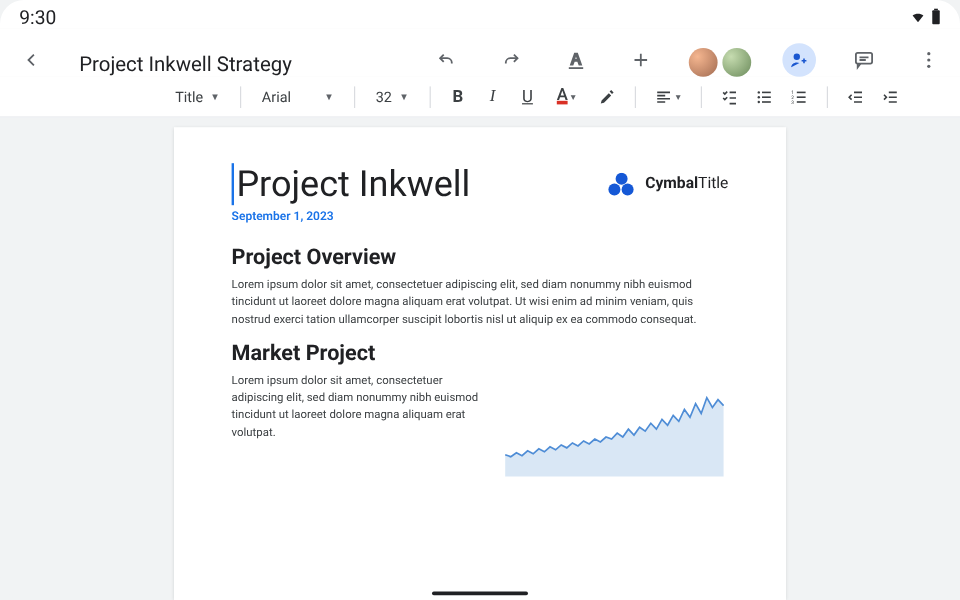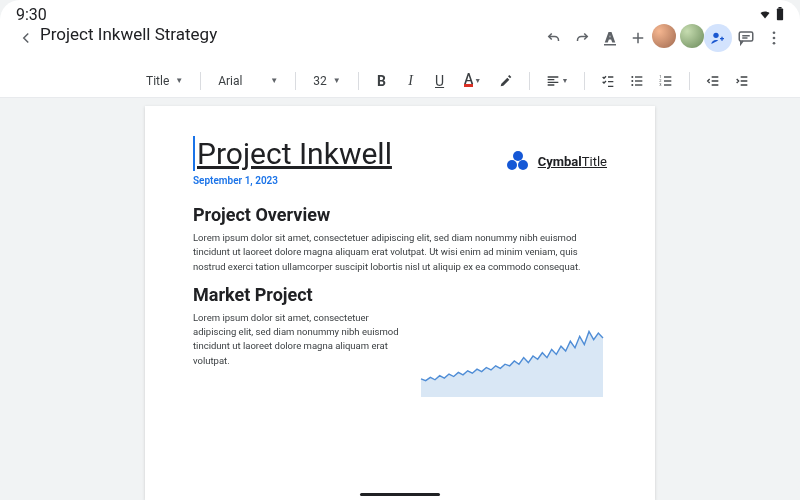--- a/index.html
+++ b/index.html
@@ -3,42 +3,42 @@
 <meta charset="utf-8">
 <style>
   * { box-sizing: border-box; margin: 0; padding: 0; }
   html, body { width: 800px; height: 500px; overflow: hidden; font-family: Roboto, "Helvetica Neue", Arial, sans-serif; background: #f1f3f4; }
   body { border-radius: 20px; overflow: hidden; }
 
   .status-bar { height: 24px; display: flex; align-items: center; justify-content: space-between; padding: 4px 16px 0 16px; font-size: 16px; color: #202124; background: #fff; }
   .status-right { display: flex; gap: 4px; align-items: center; }
   .status-right svg { display: block; }
 
-  .app-bar { background: #fff; height: 40px; display: flex; align-items: flex-start; padding: 0 12px; gap: 0; }
+  .app-bar { background: #fff; height: 40px; display: flex; align-items: flex-end; padding: 0 12px; gap: 26px; }
   .app-bar .title { font-size: 17px; font-weight: 400; color: #202124; flex: 1; }
   .icon-btn { width: 28px; height: 28px; display: inline-flex; align-items: center; justify-content: center; border-radius: 50%; cursor: pointer; color: #5f6368; }
   .icon-btn svg { width: 18px; height: 18px; }
   .avatars { display: flex; gap: 4px; align-items: center; }
   .avatar { width: 24px; height: 24px; border-radius: 50%; display: inline-block; }
   .avatar.a { background: radial-gradient(circle at 30% 30%, #f5b690, #a06a50); }
   .avatar.b { background: radial-gradient(circle at 30% 30%, #c6dcb0, #6a8a5a); }
   .share-btn { width: 28px; height: 28px; border-radius: 50%; background: #d3e3fd; display: inline-flex; align-items: center; justify-content: center; color: #1a57d0; }
 
   .toolbar { background: #fff; height: 34px; display: flex; align-items: center; padding: 0 12px 0 140px; gap: 5px; border-bottom: 1px solid #e8eaed; font-size: 12px; color: #3c4043; }
   .sel { display: inline-flex; align-items: center; gap: 6px; padding: 3px 6px; border-radius: 4px; cursor: pointer; }
   .sel .tri { font-size: 8px; color: #5f6368; }
   .divider { width: 1px; height: 18px; background: #dadce0; margin: 0 6px; }
   .tool { width: 24px; height: 24px; display: inline-flex; align-items: center; justify-content: center; border-radius: 4px; cursor: pointer; color: #3c4043; font-size: 14px; }
   .tool svg { width: 16px; height: 16px; }
   .hasdrop { width: 32px; justify-content: center; gap: 1px; }
   .hasdrop .tri { font-size: 7px; color: #5f6368; }
 
   .canvas-wrap { background: #f1f3f4; height: calc(500px - 24px - 40px - 34px); display: flex; justify-content: center; overflow: hidden; position: relative; }
   .page { width: 510px; background: #fff; margin-top: 8px; box-shadow: 0 1px 3px rgba(60,64,67,.2); padding: 30px 48px; color: #202124; }
-  .doc-head { display: flex; justify-content: space-between; align-items: flex-end; margin-bottom: 4px; text-decoration: underline; }
+  .doc-head { display: flex; justify-content: space-between; align-items: center; margin-bottom: 4px; }
   .doc-title { font-size: 30px; font-weight: 400; position: relative; padding-left: 2px; border-left: 2px solid #1a73e8; }
   .brand { display: flex; align-items: center; gap: 6px; }
   .brand-text { display: flex; flex-direction: row; line-height: 1; }
   .brand-text .l1 { font-weight: 700; font-size: 13px; }
   .brand-text .l2 { font-weight: 400; font-size: 13px; }
   .doc-date { color: #1a73e8; font-size: 10px; font-weight: 600; margin-top: 4px; margin-bottom: 18px; }
   .sec-head { font-size: 18px; font-weight: 700; margin-bottom: 6px; }
   .para { font-size: 9.5px; color: #3c4043; line-height: 1.5; margin-bottom: 10px; }
   .trends-row { display: flex; gap: 14px; }
   .trends-row .col-text { flex: 1; }

